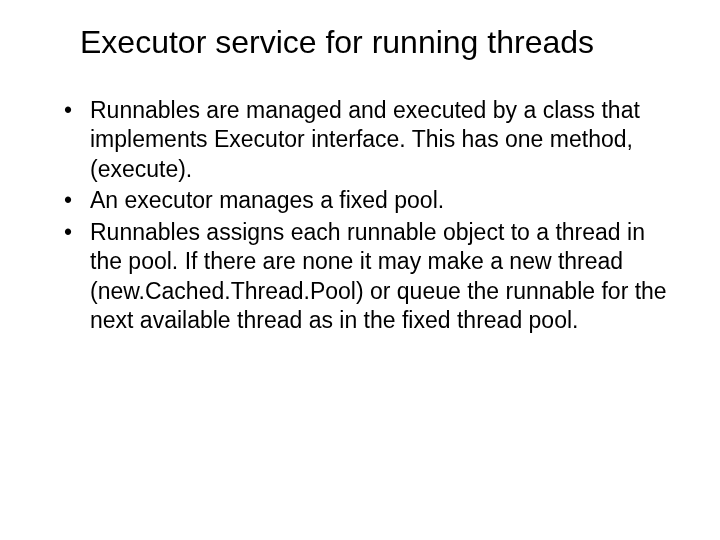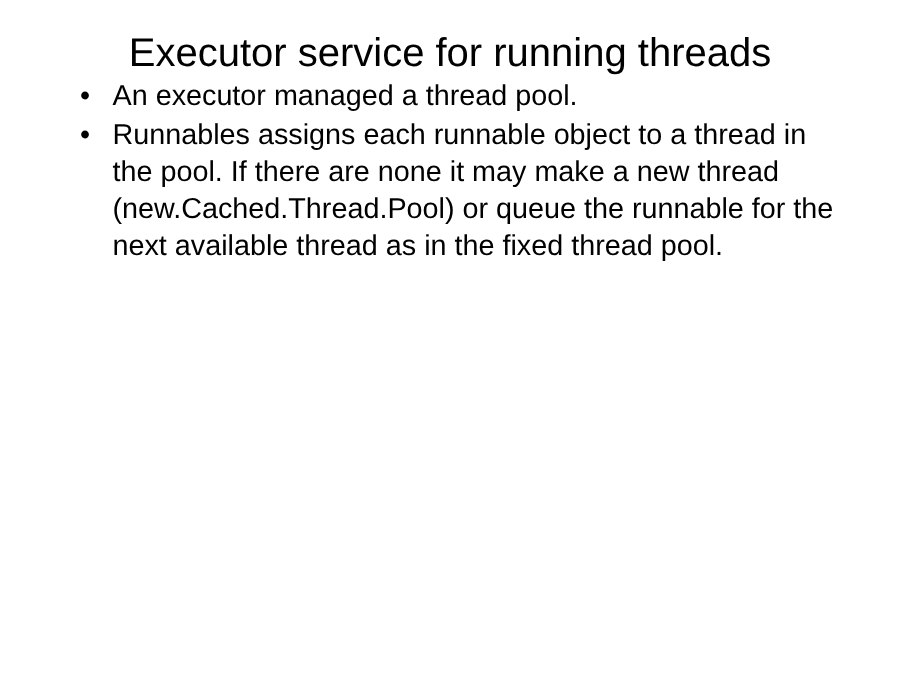--- a/index.html
+++ b/index.html
@@ -11,22 +11,23 @@
       width: 720px;
       height: 540px;
       background: #ffffff;
       font-family: Arial, Helvetica, sans-serif;
       padding: 22px 40px 40px 40px;
       color: #000000;
     }
     .title {
       font-size: 32px;
       font-weight: 400;
-      text-align: center;
+      text-align: left;
       line-height: 1.25;
+      margin-bottom: 34px;
       padding: 0 40px;
     }
     .bullets {
       list-style: none;
       padding-left: 24px;
     }
     .bullets li {
       font-size: 23px;
       line-height: 1.28;
       margin-bottom: 2px;
@@ -40,15 +41,16 @@
       top: 0;
       font-size: 23px;
     }
   </style>
 </head>
 <body>
 
 <h1 class="title">Executor service for running threads</h1>
 
 <ul class="bullets">
-  <li>An executor managed a thread pool.</li>
+  <li>Runnables are managed and executed by a class that implements Executor interface.  This has one method, (execute).</li>
+  <li>An executor manages a fixed pool.</li>
   <li>Runnables assigns each runnable object to a thread in the pool.  If there are none it may make a new thread (new.Cached.Thread.Pool) or queue the runnable for the next available thread as in the fixed thread pool.</li>
 </ul>
 
 </body></html>

